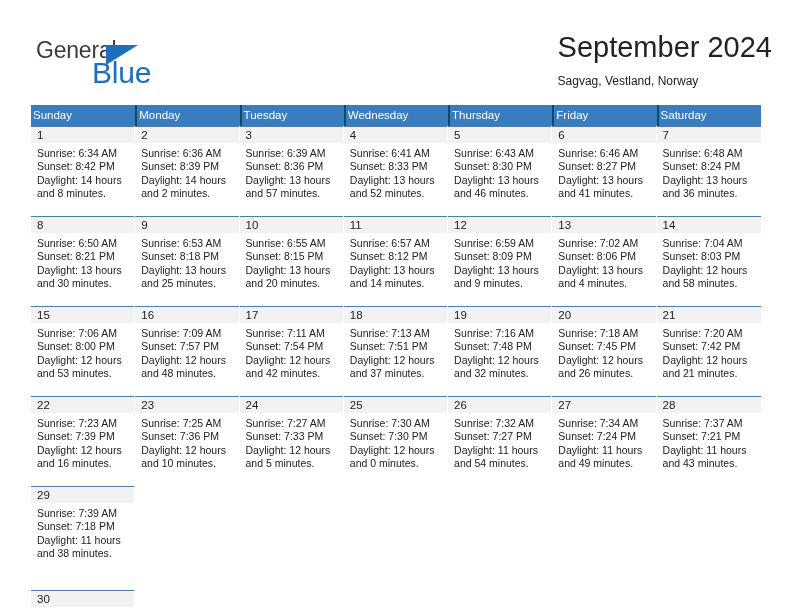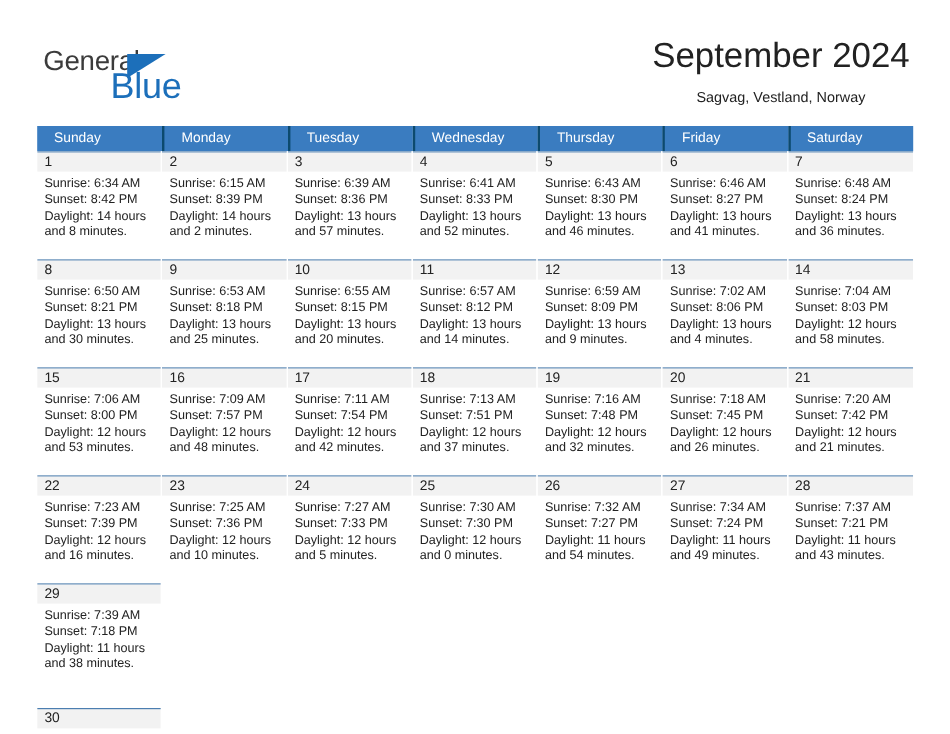--- a/index.html
+++ b/index.html
@@ -67,23 +67,23 @@
     top: 22px;
     font-size: 30px;
     line-height: 25px;
     color: #1c6fba;
     letter-spacing: -0.2px;
     white-space: nowrap;
   }
 
   .title-block {
     position: absolute;
-    right: 34px;
+    right: 20px;
     top: 30px;
-    text-align: center;
+    text-align: left;
   }
   .cal-title {
     font-size: 29px;
     line-height: 34px;
     color: #222222;
     font-weight: normal;
     white-space: nowrap;
     margin: 0;
   }
   .cal-subtitle {
@@ -106,21 +106,21 @@
     width: 730px;
     height: 21px;
   }
   .dow-cell {
     flex: 0 0 104.28px;
     width: 104.28px;
     background: #3a7cc0;
     color: #ffffff;
     font-size: 11.5px;
     line-height: 21px;
-    padding-left: 14px;
+    padding-left: 2px;
     box-sizing: border-box;
     white-space: nowrap;
     overflow: hidden;
   }
   .dow-cell + .dow-cell {
     border-left: 2px solid #0c4a6e;
     flex-basis: 104.28px;
   }
 
   .week-row {
@@ -209,21 +209,21 @@
         <div class="day-body">
           <p>Sunrise: 6:34 AM</p>
           <p>Sunset: 8:42 PM</p>
           <p>Daylight: 14 hours</p>
           <p>and 8 minutes.</p>
         </div>
       </div>
       <div class="day-cell">
         <div class="day-num">2</div>
         <div class="day-body">
-          <p>Sunrise: 6:15 AM</p>
+          <p>Sunrise: 6:36 AM</p>
           <p>Sunset: 8:39 PM</p>
           <p>Daylight: 14 hours</p>
           <p>and 2 minutes.</p>
         </div>
       </div>
       <div class="day-cell">
         <div class="day-num">3</div>
         <div class="day-body">
           <p>Sunrise: 6:39 AM</p>
           <p>Sunset: 8:36 PM</p>

